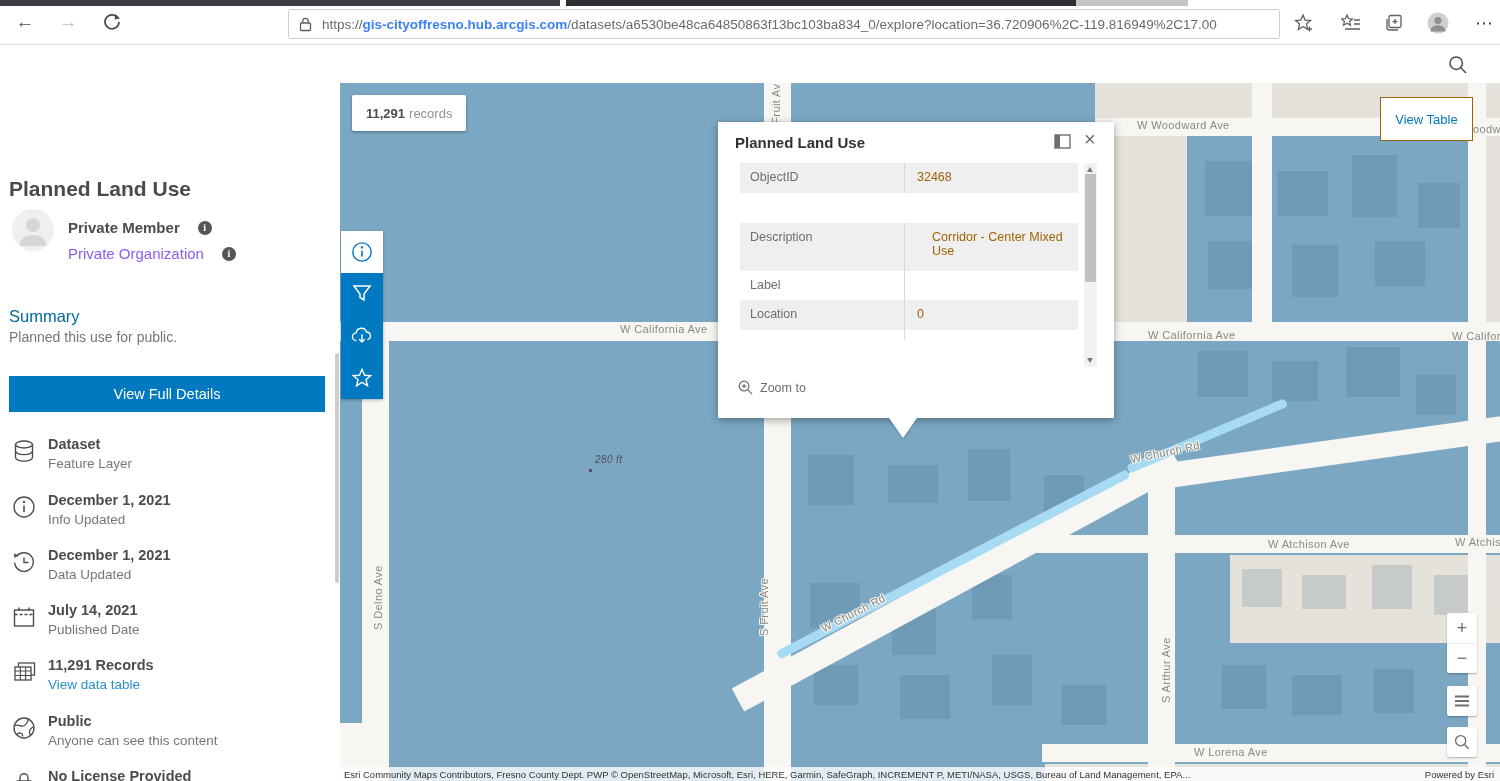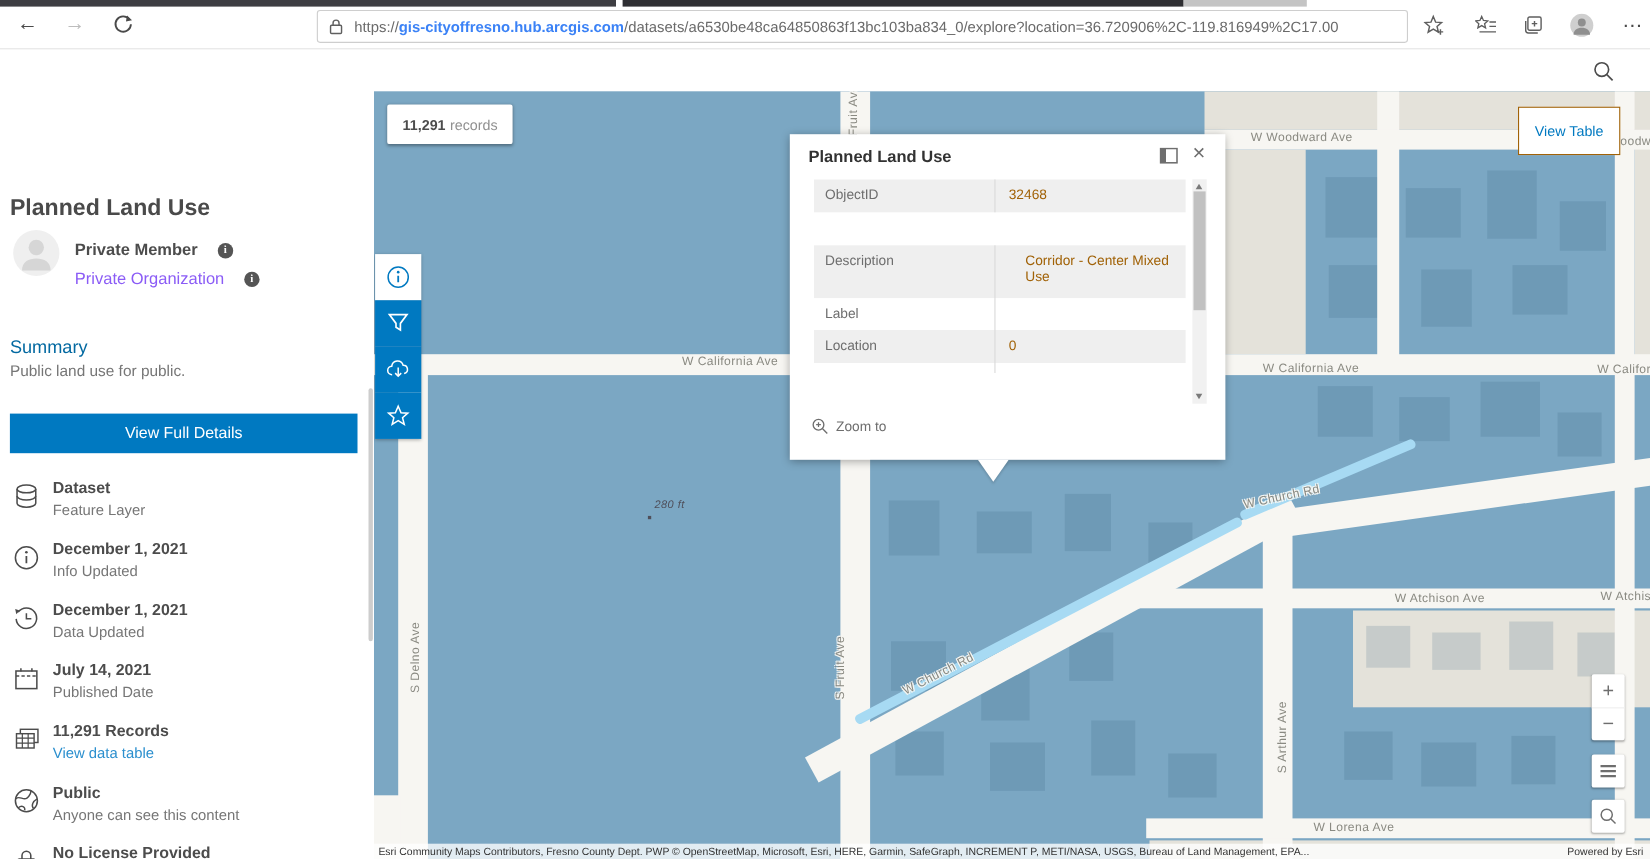--- a/index.html
+++ b/index.html
@@ -150,21 +150,21 @@
   <div class="owner-line" style="top:136px;">
     <span class="owner-name">Private Member</span>
     <span class="info-dot">i</span>
   </div>
   <div class="owner-line" style="top:162px;">
     <span class="owner-org">Private Organization</span>
     <span class="info-dot">i</span>
   </div>
 
   <div id="sb-summary-h">Summary</div>
-  <div id="sb-summary-t">Public land use for public.</div>
+  <div id="sb-summary-t">Planned this use for public.</div>
   <button id="sb-details-btn">View Full Details</button>
 
   <div class="meta-item" style="top:353px;">
     <svg class="meta-icon" width="24" height="26" viewBox="0 0 24 26">
       <ellipse cx="12" cy="5.5" rx="8.5" ry="3.5" fill="none" stroke="#4c4c4c" stroke-width="1.4"></ellipse>
       <path d="M3.5 5.5v13c0 2 3.8 3.6 8.5 3.6s8.5-1.6 8.5-3.6v-13" fill="none" stroke="#4c4c4c" stroke-width="1.4"></path>
       <path d="M3.5 12c0 2 3.8 3.6 8.5 3.6s8.5-1.6 8.5-3.6" fill="none" stroke="#4c4c4c" stroke-width="1.4"></path>
     </svg>
     <span class="meta-title">Dataset</span>
     <span class="meta-sub">Feature Layer</span>

